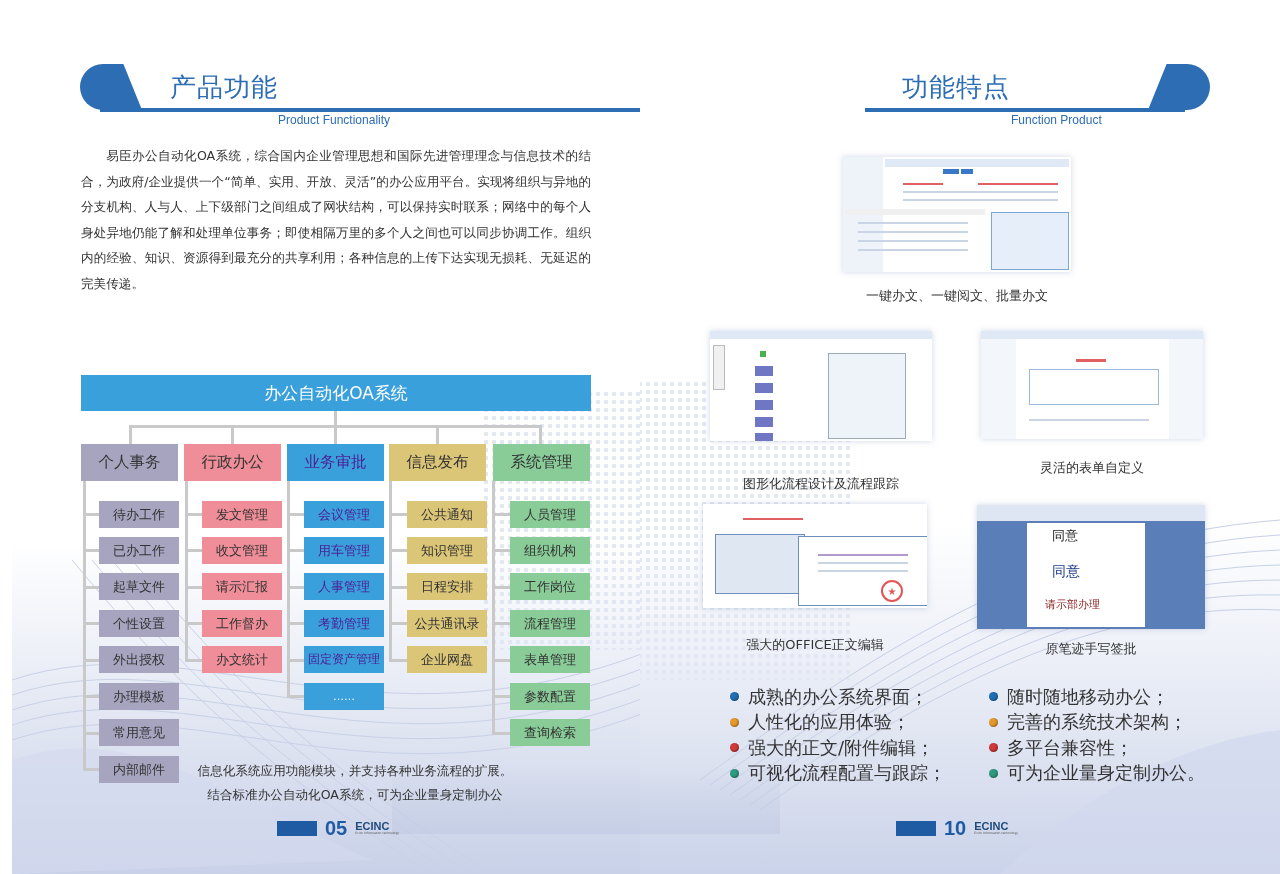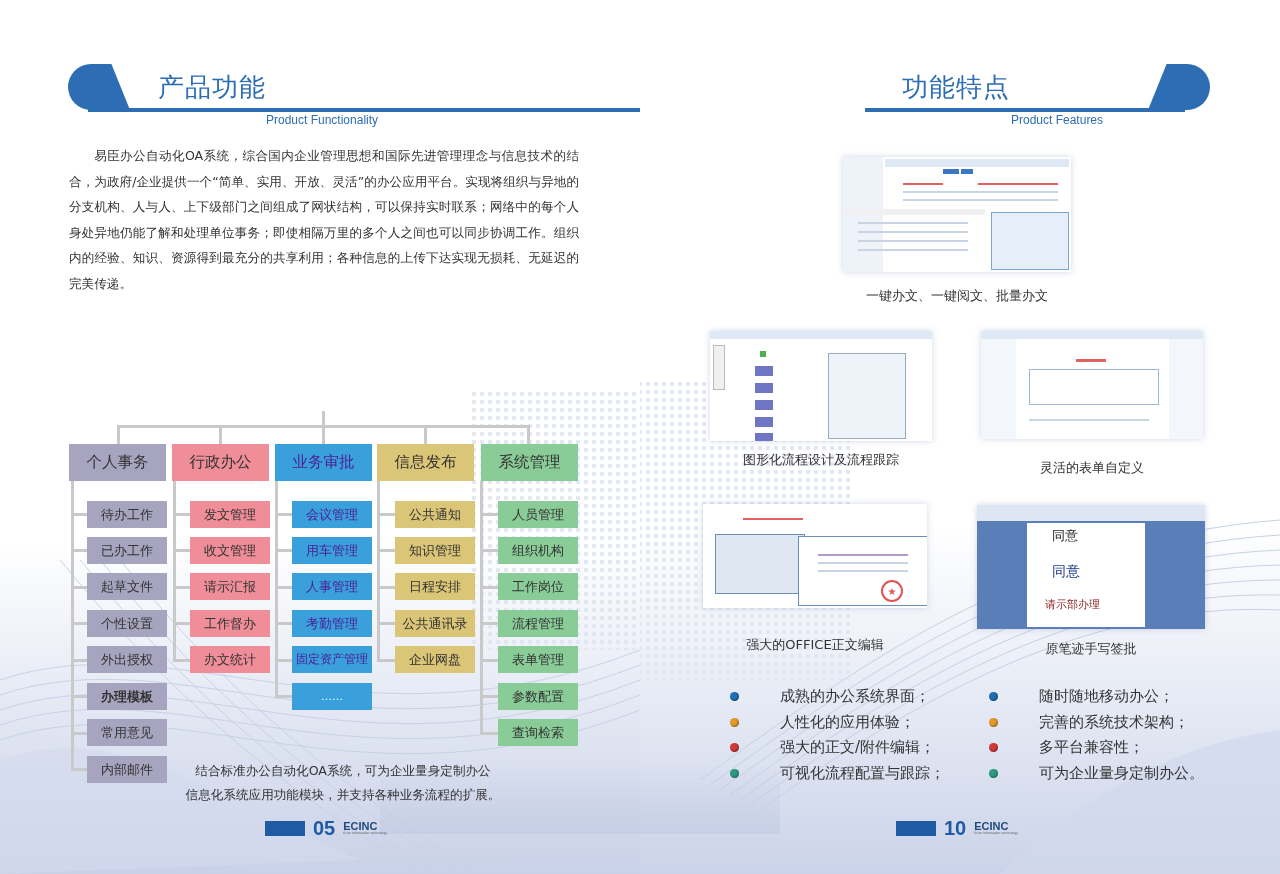--- a/index.html
+++ b/index.html
@@ -1,18 +1,18 @@
 <!DOCTYPE html>
 <html><head>
 <meta charset="utf-8">
 <style>
   * { box-sizing: border-box; margin: 0; padding: 0; }
   body { width: 1280px; height: 874px; overflow: hidden; background: #ffffff; font-family: "DejaVu Sans", "Liberation Sans", sans-serif; position: relative; }
   .page { position: absolute; top: 0; width: 640px; height: 874px; overflow: hidden; }
-  .page.left { left: 0; background: linear-gradient(180deg, #ffffff 0%, #ffffff 62%, #eef1f8 74%, #d7ddee 90%, #c9d1e8 100%); }
+  .page.left { left: 12px; background: linear-gradient(180deg, #ffffff 0%, #ffffff 62%, #eef1f8 74%, #d7ddee 90%, #c9d1e8 100%); }
   .page.right { left: 640px; background: linear-gradient(180deg, #ffffff 0%, #ffffff 60%, #eef1f8 74%, #d9dfef 90%, #cbd3ea 100%); }
 
   
   .swoosh { position: absolute; pointer-events: none; }
   .dots { position: absolute; pointer-events: none; background-image: radial-gradient(circle, #dfe5f1 2px, transparent 2.5px); background-size: 8px 8px; opacity: .9; }
   .skyline { position: absolute; bottom: 40px; height: 70px; background: linear-gradient(180deg, rgba(190,200,225,0) 0%, rgba(190,200,225,.55) 100%); pointer-events:none; }
 
   
   .hdr { position: absolute; top: 64px; height: 48px; }
   .hdr .blob { position: absolute; top: 0; width: 62px; height: 46px; background: #2c6db4; }
@@ -47,21 +47,21 @@
   .footer .brand .sub { font-size: 3px; color: #555; }
 
   
   .shot { position: absolute; background: #fff; box-shadow: 0 0 6px rgba(120,140,180,.35); overflow: hidden; }
   .caption { position: absolute; font-size: 13px; color: #333; text-align: center; }
   .mini-bar { position:absolute; background:#dfe9f5; }
   .mini-line { position:absolute; height:2px; background:#c9d4e4; }
   .mini-red { position:absolute; height:2px; background:#e16060; }
 
   .bullets { position: absolute; top: 684px; }
-  .bullet { display: flex; align-items: center; height: 25.5px; font-size: 15px; color: #333; gap: 32px; }
+  .bullet { display: flex; align-items: center; height: 25.5px; font-size: 18px; color: #333; }
   .bullet .dot { width: 9px; height: 9px; border-radius: 50%; margin-right: 9px; box-shadow: inset -1px -1px 2px rgba(0,0,0,.35); }
 </style>
 </head>
 <body>
 
 <div class="page left">
   <svg class="swoosh" style="left:0;top:560px" width="640" height="314" viewBox="0 0 640 314">
     <g fill="none" stroke="#c8d1e6" stroke-width="1">
       <path d="M0 120 C 180 60, 360 200, 640 90"></path>
       <path d="M0 135 C 180 75, 360 215, 640 105"></path>
@@ -82,20 +82,21 @@
     <div class="blob" style="left:0;border-radius:30px 0 0 30px;clip-path:polygon(0 0,70% 0,100% 100%,0 100%);"></div>
     <div class="rule" style="left:20px;width:552px;"></div>
     <div class="title-cn" style="left:90px;">产品功能</div>
     <div class="title-en" style="left:198px;">Product Functionality</div>
   </div>
 
   <div class="intro">
     <p>易臣办公自动化OA系统，综合国内企业管理思想和国际先进管理理念与信息技术的结合，为政府/企业提供一个“简单、实用、开放、灵活”的办公应用平台。实现将组织与异地的分支机构、人与人、上下级部门之间组成了网状结构，可以保持实时联系；网络中的每个人身处异地仍能了解和处理单位事务；即使相隔万里的多个人之间也可以同步协调工作。组织内的经验、知识、资源得到最充分的共享利用；各种信息的上传下达实现无损耗、无延迟的完美传递。</p>
   </div>
 
+  <div class="org-root">办公自动化OA系统</div>
 
   <div class="line" style="left:322px;top:411px;width:3px;height:16px;"></div>
   <div class="line" style="left:117px;top:425px;width:413px;height:3px;"></div>
   <div class="line" style="left:117px;top:425px;width:3px;height:19px;"></div>
   <div class="line" style="left:219px;top:425px;width:3px;height:19px;"></div>
   <div class="line" style="left:322px;top:425px;width:3px;height:19px;"></div>
   <div class="line" style="left:424px;top:425px;width:3px;height:19px;"></div>
   <div class="line" style="left:527px;top:425px;width:3px;height:19px;"></div>
 
   <div class="line" style="left:71px;top:481px;width:3px;height:288px;"></div>
@@ -114,21 +115,21 @@
   <div class="item c-purple" style="left:87px;top:501px;">待办工作</div>
   <div class="line" style="left:71px;top:549px;width:16px;height:3px;"></div>
   <div class="item c-purple" style="left:87px;top:537px;">已办工作</div>
   <div class="line" style="left:71px;top:586px;width:16px;height:3px;"></div>
   <div class="item c-purple" style="left:87px;top:573px;">起草文件</div>
   <div class="line" style="left:71px;top:622px;width:16px;height:3px;"></div>
   <div class="item c-purple" style="left:87px;top:610px;">个性设置</div>
   <div class="line" style="left:71px;top:659px;width:16px;height:3px;"></div>
   <div class="item c-purple" style="left:87px;top:646px;">外出授权</div>
   <div class="line" style="left:71px;top:695px;width:16px;height:3px;"></div>
-  <div class="item c-purple" style="left:87px;top:683px;font-weight:bold;">办理模板</div>
+  <div class="item c-purple" style="left:87px;top:683px;">办理模板</div>
   <div class="line" style="left:71px;top:732px;width:16px;height:3px;"></div>
   <div class="item c-purple" style="left:87px;top:719px;">常用意见</div>
   <div class="line" style="left:71px;top:768px;width:16px;height:3px;"></div>
   <div class="item c-purple" style="left:87px;top:756px;">内部邮件</div>
 
   <div class="line" style="left:173px;top:513px;width:17px;height:3px;"></div>
   <div class="item c-pink" style="left:190px;top:501px;">发文管理</div>
   <div class="line" style="left:173px;top:549px;width:17px;height:3px;"></div>
   <div class="item c-pink" style="left:190px;top:537px;">收文管理</div>
   <div class="line" style="left:173px;top:586px;width:17px;height:3px;"></div>
@@ -171,22 +172,22 @@
   <div class="line" style="left:480px;top:622px;width:18px;height:3px;"></div>
   <div class="item c-green" style="left:498px;top:610px;">流程管理</div>
   <div class="line" style="left:480px;top:659px;width:18px;height:3px;"></div>
   <div class="item c-green" style="left:498px;top:646px;">表单管理</div>
   <div class="line" style="left:480px;top:695px;width:18px;height:3px;"></div>
   <div class="item c-green" style="left:498px;top:683px;">参数配置</div>
   <div class="line" style="left:480px;top:732px;width:18px;height:3px;"></div>
   <div class="item c-green" style="left:498px;top:719px;">查询检索</div>
 
   <div class="note">
+    <div>信息化系统应用功能模块，并支持各种业务流程的扩展。</div>
     <div>结合标准办公自动化OA系统，可为企业量身定制办公</div>
-    <div>信息化系统应用功能模块，并支持各种业务流程的扩展。</div>
   </div>
 
   <div class="footer" style="left:265px;">
     <div class="bar"></div>
     <div class="num">05</div>
     <div class="brand">
       <div class="logo"><span>ECINC</span></div>
       <div class="sub">Ecinc Information technology</div>
     </div>
   </div>
@@ -205,21 +206,21 @@
     </g>
     <path d="M360 394 C 460 300, 560 260, 640 250 L 640 394 Z" fill="#d1d9ee" opacity=".7"></path>
   </svg>
   <div class="dots" style="left:-20px;top:380px;width:230px;height:300px;"></div>
   <div class="skyline" style="left:-60px;width:200px;"></div>
 
   <div class="hdr" style="left:225px;width:345px;">
     <div class="blob" style="right:0;border-radius:0 30px 30px 0;clip-path:polygon(30% 0,100% 0,100% 100%,0 100%);"></div>
     <div class="rule" style="left:0;width:320px;"></div>
     <div class="title-cn" style="left:37px;">功能特点</div>
-    <div class="title-en" style="left:146px;">Product Features</div>
+    <div class="title-en" style="left:146px;">Function Product</div>
   </div>
 
   <div class="shot" style="left:203px;top:157px;width:228px;height:115px;">
     <div class="mini-bar" style="left:0;top:0;width:40px;height:115px;background:#eef3fa;"></div>
     <div class="mini-bar" style="left:42px;top:2px;width:184px;height:8px;"></div>
     <div class="mini-bar" style="left:100px;top:12px;width:16px;height:5px;background:#3a78c6;"></div>
     <div class="mini-bar" style="left:118px;top:12px;width:12px;height:5px;background:#3a78c6;"></div>
     <div class="mini-red" style="left:60px;top:26px;width:40px;"></div>
     <div class="mini-red" style="left:135px;top:26px;width:80px;"></div>
     <div class="mini-line" style="left:60px;top:34px;width:155px;"></div>
@@ -237,21 +238,21 @@
     <div class="mini-bar" style="left:0;top:0;width:222px;height:8px;"></div>
     <div class="mini-bar" style="left:3px;top:14px;width:12px;height:45px;background:#f0f0f0;border:1px solid #bbb;"></div>
     <div class="mini-bar" style="left:50px;top:20px;width:6px;height:6px;background:#4caf50;"></div>
     <div class="mini-bar" style="left:45px;top:35px;width:18px;height:10px;background:#6f76c4;"></div>
     <div class="mini-bar" style="left:45px;top:52px;width:18px;height:10px;background:#6f76c4;"></div>
     <div class="mini-bar" style="left:45px;top:69px;width:18px;height:10px;background:#6f76c4;"></div>
     <div class="mini-bar" style="left:45px;top:86px;width:18px;height:10px;background:#6f76c4;"></div>
     <div class="mini-bar" style="left:45px;top:102px;width:18px;height:8px;background:#6f76c4;"></div>
     <div class="mini-bar" style="left:118px;top:22px;width:78px;height:86px;background:#eef3fa;border:1px solid #9ab;"></div>
   </div>
-  <div class="caption" style="left:70px;top:451px;width:222px;">图形化流程设计及流程跟踪</div>
+  <div class="caption" style="left:70px;top:475px;width:222px;">图形化流程设计及流程跟踪</div>
 
   <div class="shot" style="left:341px;top:331px;width:222px;height:108px;">
     <div class="mini-bar" style="left:0;top:0;width:222px;height:8px;"></div>
     <div class="mini-bar" style="left:0;top:8px;width:35px;height:100px;background:#f3f6fb;"></div>
     <div class="mini-bar" style="left:188px;top:8px;width:34px;height:100px;background:#f3f6fb;"></div>
     <div class="mini-red" style="left:95px;top:28px;width:30px;height:3px;"></div>
     <div class="mini-bar" style="left:48px;top:38px;width:130px;height:36px;background:#fff;border:1px solid #9cb8de;"></div>
     <div class="mini-line" style="left:48px;top:88px;width:120px;"></div>
   </div>
   <div class="caption" style="left:341px;top:459px;width:222px;">灵活的表单自定义</div>

